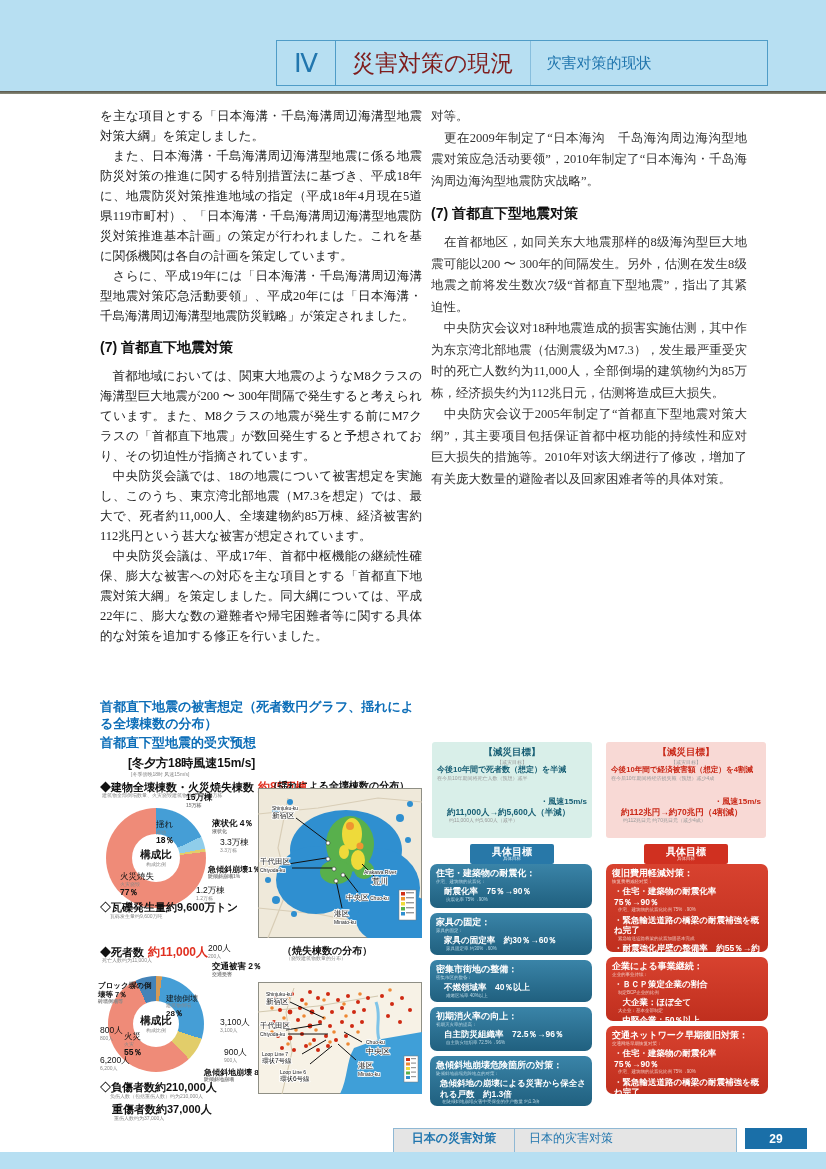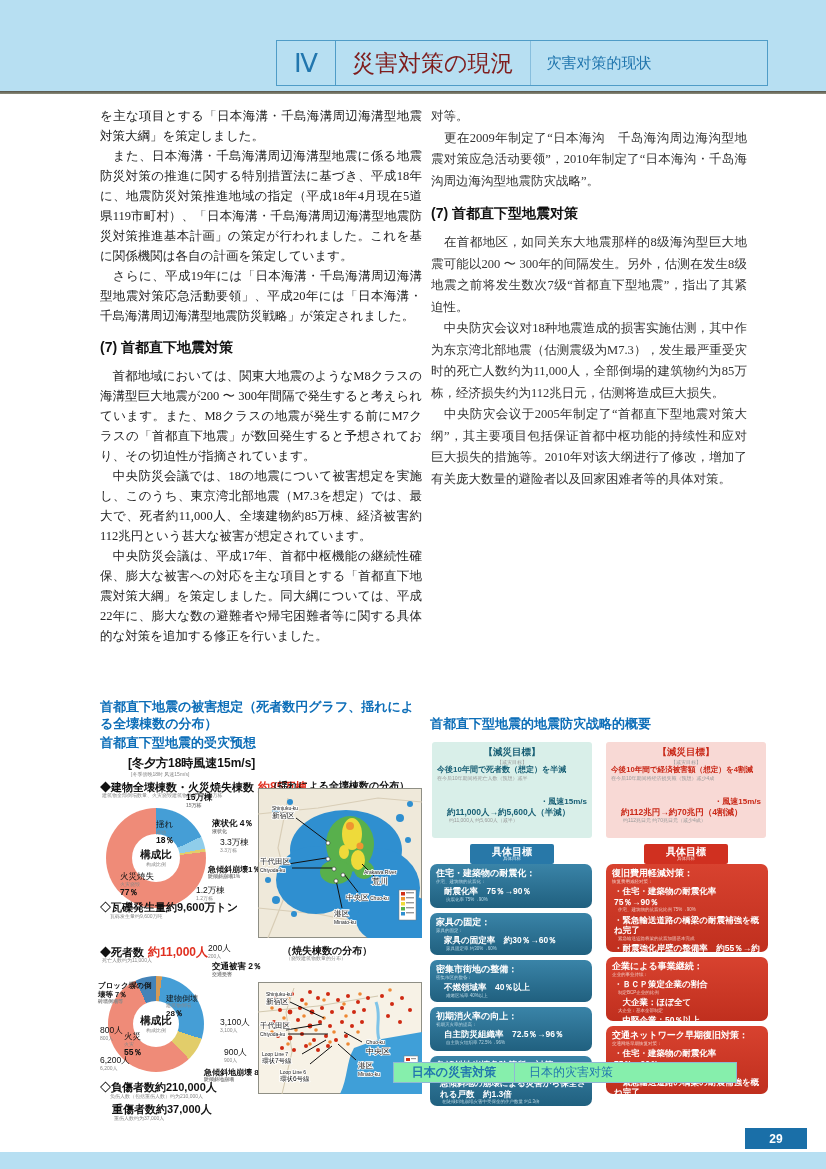--- a/index.html
+++ b/index.html
@@ -72,21 +72,21 @@
        padding:4px 6px;overflow:hidden;}
   .bbx-blue{left:0;background:linear-gradient(180deg,#3a84a8,#20607f);}
   .bbx-red{left:176px;background:linear-gradient(180deg,#d8422f,#c02f1e);}
   .bx-title{font:bold 9px/11px "Liberation Sans",sans-serif;}
   .bx-line{font:bold 8.5px/10.5px "Liberation Sans",sans-serif;margin-left:8px;margin-top:2px;}
   .bbx-red .bx-line{margin-left:2px;}
   .bx-sub{font-size:4.5px;line-height:1.2;color:#bcd8e4;display:block;}
   .bbx-red .bx-sub{color:#f0c8c0;}
 
   
-  .footer-box{position:absolute;top:1062px;left:393px;width:344px;height:21px;background:#86efac;
+  .footer-box{position:absolute;top:1128px;left:393px;width:344px;height:33px;background:#e5e5e5;
               border:1px solid #8fb8d4;display:flex;box-sizing:border-box;}
   .fb-ja{width:120px;text-align:center;border-right:1px solid #8fb8d4;
          font:bold 12px/19px "Liberation Sans",sans-serif;color:#2176ae;}
   .fb-zh{padding-left:14px;font:12px/19px "Liberation Sans",sans-serif;color:#2176ae;}
   .page-num-box{position:absolute;top:1128px;left:745px;width:62px;height:21px;background:#1a6fa8;
                 color:#fff;display:flex;align-items:center;justify-content:center;
                 font:bold 12px "Liberation Sans",sans-serif;}
   .band-bottom{position:absolute;top:1152px;left:0;width:826px;height:17px;background:#b7dff2;}
 
   svg text{font-family:"Liberation Sans",sans-serif;paint-order:stroke;stroke:#ffffff;stroke-width:1.6px;fill:#111;}
@@ -416,21 +416,20 @@
         <rect x="153" y="76" width="5" height="1.2" fill="#999"></rect>
           <rect x="153" y="80.5" width="5" height="1.2" fill="#999"></rect>
         <rect x="153" y="85" width="5" height="1.2" fill="#999"></rect>
           <rect x="153" y="89.5" width="5" height="1.2" fill="#999"></rect>
         <rect x="153" y="94" width="5" height="1.2" fill="#999"></rect>
       </g>
     </svg>
   </div>
 
   <div class="fig fig-right">
-    <div class="ftitle" style="top:17px;">首都直下型地震的地震防灾战略的概要</div>
 
     <div class="goal goal-l">
       <div class="g-head">【減災目標】</div>
       <div class="g-head-sub">【减灾目标】</div>
       <div class="g-line1">今後10年間で死者数（想定）を半減</div>
       <span class="g-sub">在今后10年期间将死亡人数（预想）减半</span>
       <div class="g-wind">・風速15m/s</div>
       <div class="g-chg">約11,000人→約5,600人（半減）</div>
       <span class="g-sub g-chg-sub">约11,000人 约5,600人（减半）</span>
       <div class="g-wind">・風速3m/s</div>

